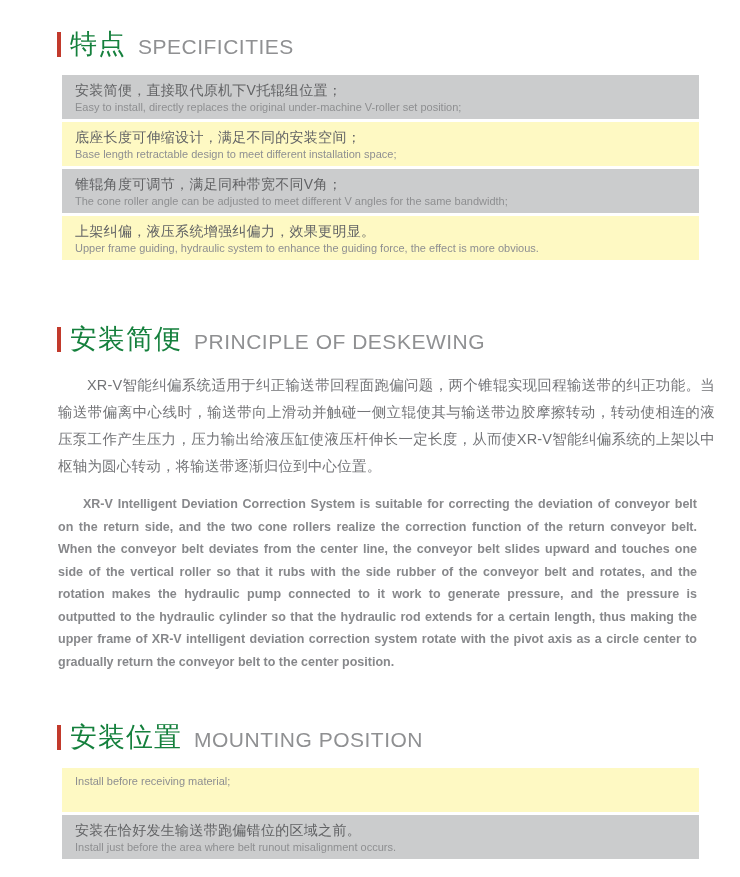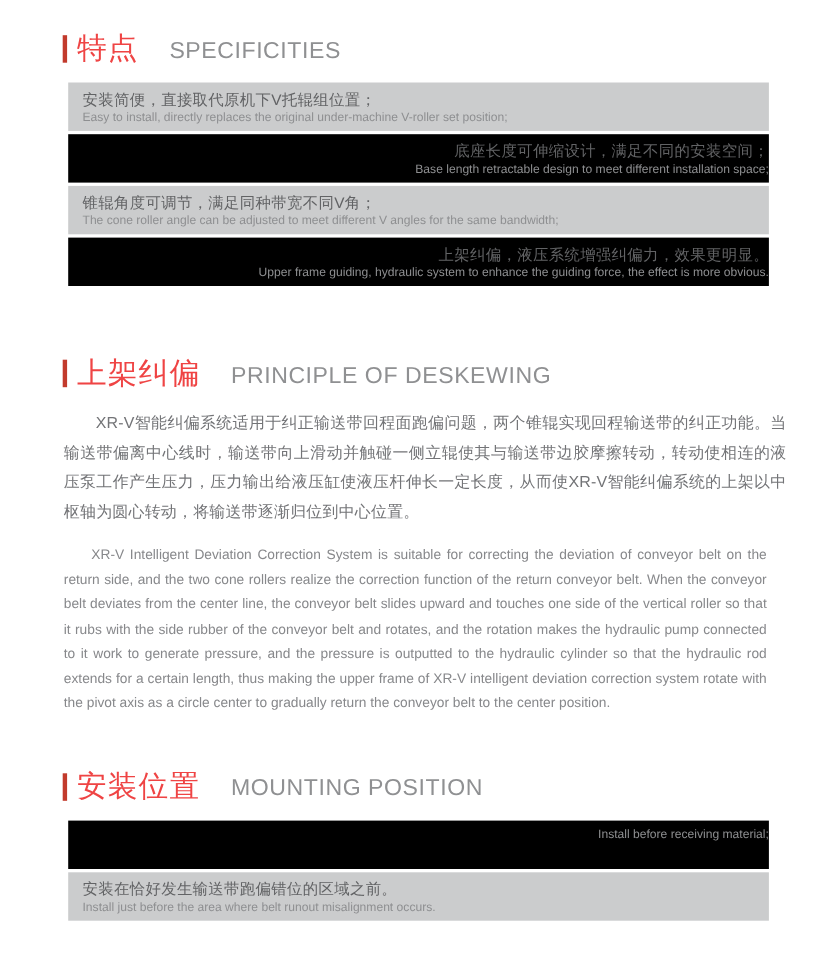--- a/index.html
+++ b/index.html
@@ -16,54 +16,54 @@
     display:flex;align-items:flex-end;
     margin-left:57px;margin-right:40px;
   }
   .accent-bar{
     width:4px;align-self:stretch;
     background:#c23a2c;
     margin-right:9px;margin-top:3px;margin-bottom:3px;
   }
   .title-zh{
     font-size:27px;line-height:1.15;
-    color:#ef4444;font-weight:500;
+    color:#15803d;font-weight:500;
     letter-spacing:1px;margin:0;
   }
   .title-en{
     font-size:21px;line-height:1.25;
     color:#8f9092;font-weight:300;
-    margin-left:28px;letter-spacing:0.5px;
+    margin-left:12px;letter-spacing:0.5px;
   }
 
   
   .bars{margin:15px 0 0 62px;width:637px;display:flex;flex-direction:column;gap:3px;}
   .bar{
     height:44px;box-sizing:border-box;
     padding:6px 0 0 13px;
   }
   .bar.dark{background:#cbcccd;}
-  .bar.light{background:#000000;text-align:right;}
+  .bar.light{background:#fef9c3;}
   .bar-zh{
     font-size:14px;color:#626365;line-height:19px;letter-spacing:0.3px;
   }
   .bar-en{
     font-size:11px;color:#8e8f91;line-height:15px;
   }
 
   
   .para-zh{
     margin:17px 25px 0 58px;
     font-size:14.5px;line-height:27px;color:#737477;
     text-align:justify;text-indent:2em;letter-spacing:0.2px;
   }
   .para-en{
     margin:13px 43px 0 58px;
     font-size:12.5px;line-height:22.5px;color:#87888b;
-    text-align:justify;text-indent:2em;
+    text-align:justify;text-indent:2em;font-weight:bold;
   }
 
   .sec-specificities{padding-top:29px;}
   .sec-principle{margin-top:64px;}
   .sec-mounting{margin-top:49px;}
 </style>
 </head>
 <body>
 
 <div class="page">
@@ -90,21 +90,21 @@
       <div class="bar light">
         <div class="bar-zh">上架纠偏，液压系统增强纠偏力，效果更明显。</div>
         <div class="bar-en">Upper frame guiding, hydraulic system to enhance the guiding force, the effect is more obvious.</div>
       </div>
     </div>
   </section>
 
   <section class="sec-principle">
     <div class="sec-header">
       <span class="accent-bar"></span>
-      <h2 class="title-zh">上架纠偏</h2>
+      <h2 class="title-zh">安装简便</h2>
       <span class="title-en">PRINCIPLE OF DESKEWING</span>
     </div>
     <p class="para-zh">XR-V智能纠偏系统适用于纠正输送带回程面跑偏问题，两个锥辊实现回程输送带的纠正功能。当输送带偏离中心线时，输送带向上滑动并触碰一侧立辊使其与输送带边胶摩擦转动，转动使相连的液压泵工作产生压力，压力输出给液压缸使液压杆伸长一定长度，从而使XR-V智能纠偏系统的上架以中枢轴为圆心转动，将输送带逐渐归位到中心位置。</p>
     <p class="para-en">XR-V Intelligent Deviation Correction System is suitable for correcting the deviation of conveyor belt on the return side, and the two cone rollers realize the correction function of the return conveyor belt. When the conveyor belt deviates from the center line, the conveyor belt slides upward and touches one side of the vertical roller so that it rubs with the side rubber of the conveyor belt and rotates, and the rotation makes the hydraulic pump connected to it work to generate pressure, and the pressure is outputted to the hydraulic cylinder so that the hydraulic rod extends for a certain length, thus making the upper frame of XR-V intelligent deviation correction system rotate with the pivot axis as a circle center to gradually return the conveyor belt to the center position.</p>
   </section>
 
   <section class="sec-mounting">
     <div class="sec-header">
       <span class="accent-bar"></span>
       <h2 class="title-zh">安装位置</h2>

